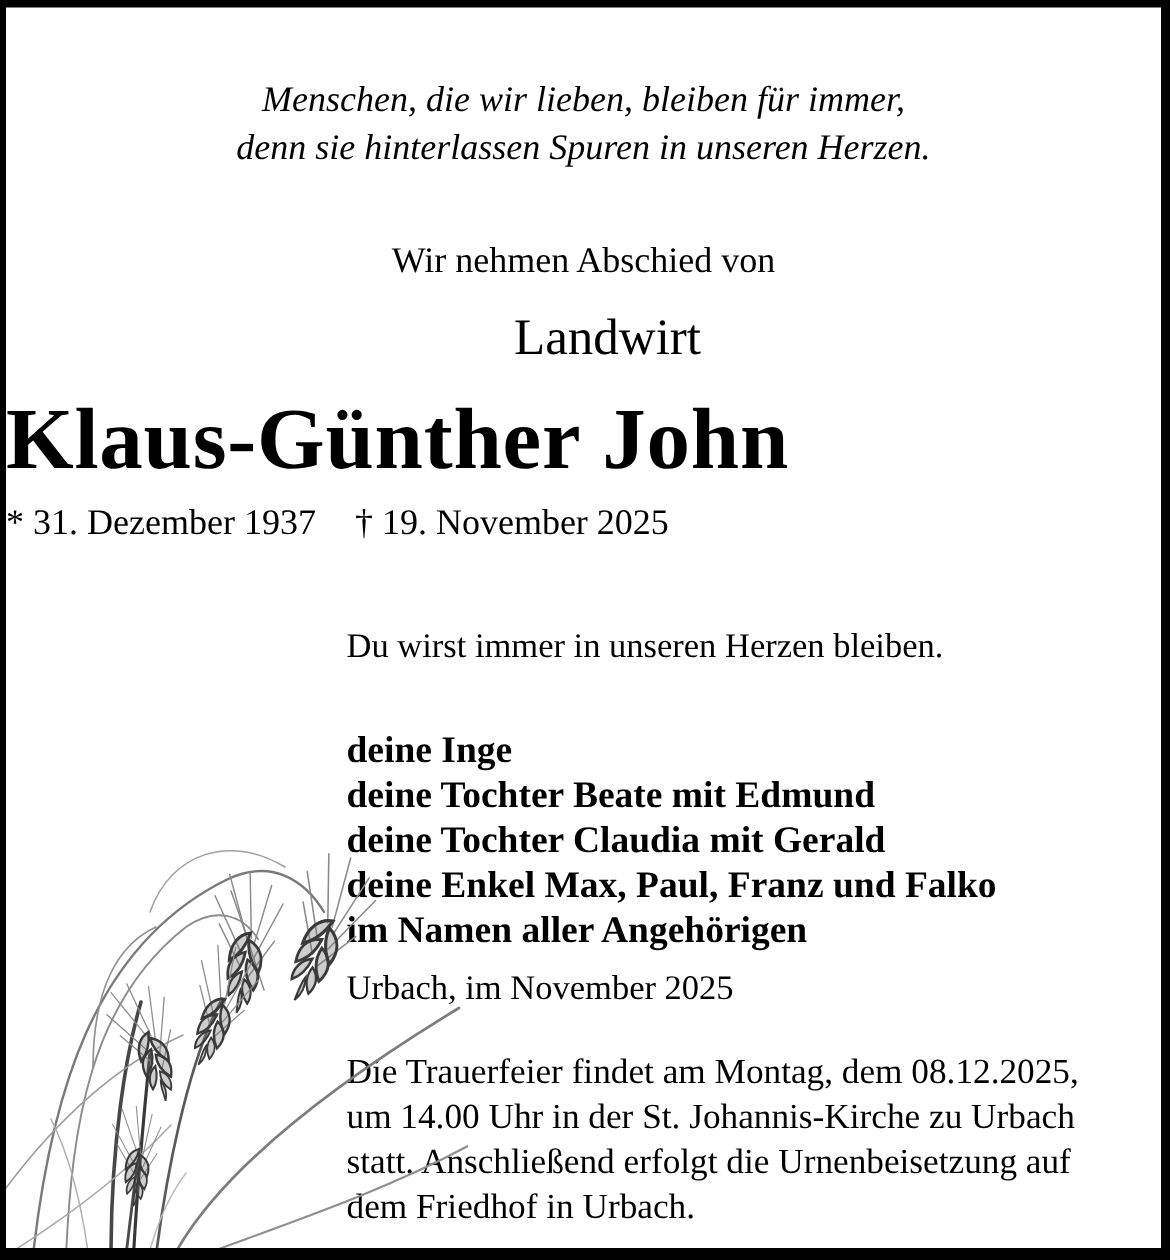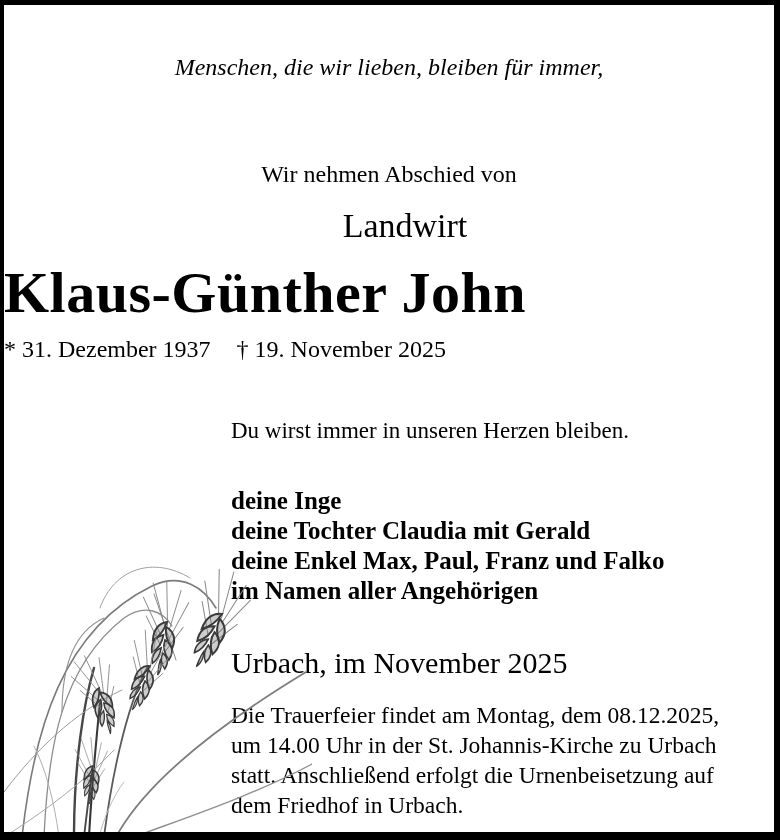--- a/index.html
+++ b/index.html
@@ -72,21 +72,21 @@
     top: 449px; left: 227px;
     font-weight: bold;
     font-size: 25px;
     line-height: 30px;
     margin-top: 32px;
   }
 
   .place-date {
     position: absolute;
     top: 641px; left: 227px;
-    font-size: 30px;
+    font-size: 23px;
   }
 
   .announcement {
     position: absolute;
     top: 695px; left: 227px;
     width: 516px;
     font-size: 23.5px;
     line-height: 30px;
     margin: 0;
   }
@@ -99,36 +99,38 @@
   }
 </style>
 </head>
 <body>
 
 <div class="notice">
   <div class="content">
 
     <div class="epigraph">
       <div>Menschen, die wir lieben, bleiben für immer,</div>
+      <div>denn sie hinterlassen Spuren in unseren Herzen.</div>
     </div>
 
     <div class="farewell">Wir nehmen Abschied von</div>
 
     <div class="profession">Landwirt</div>
 
     <div class="deceased-name">Klaus-Günther John</div>
 
     <div class="life-dates">
       <span class="birth">* 31. Dezember 1937</span><span class="death">† 19. November 2025</span>
     </div>
 
     <div class="remembrance">Du wirst immer in unseren Herzen bleiben.</div>
 
     <div class="mourners">
       <div>deine Inge</div>
+      <div>deine Tochter Beate mit Edmund</div>
       <div>deine Tochter Claudia mit Gerald</div>
       <div>deine Enkel Max, Paul, Franz und Falko</div>
       <div>im Namen aller Angehörigen</div>
     </div>
 
     <div class="place-date">Urbach, im November 2025</div>
 
     <p class="announcement">Die Trauerfeier findet am Montag, dem 08.12.2025, um 14.00 Uhr in der St. Johannis-Kirche zu Urbach statt. Anschließend erfolgt die Urnenbeisetzung auf dem Friedhof in Urbach.</p>
 
     <svg class="wheat" viewBox="0 0 308 287" xmlns="http://www.w3.org/2000/svg" aria-hidden="true">

